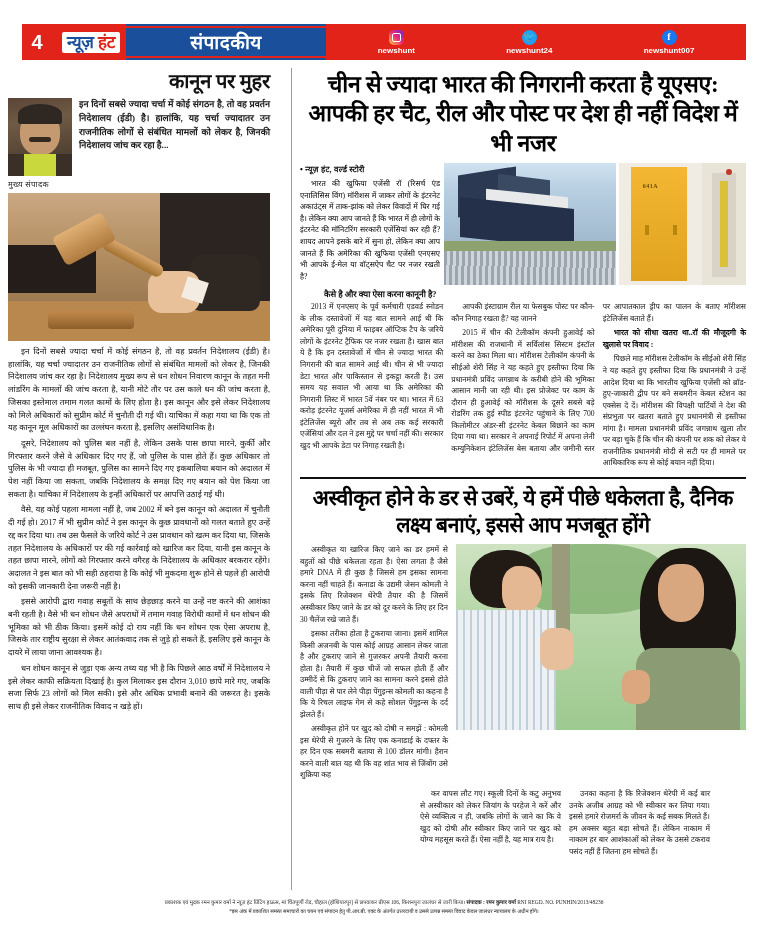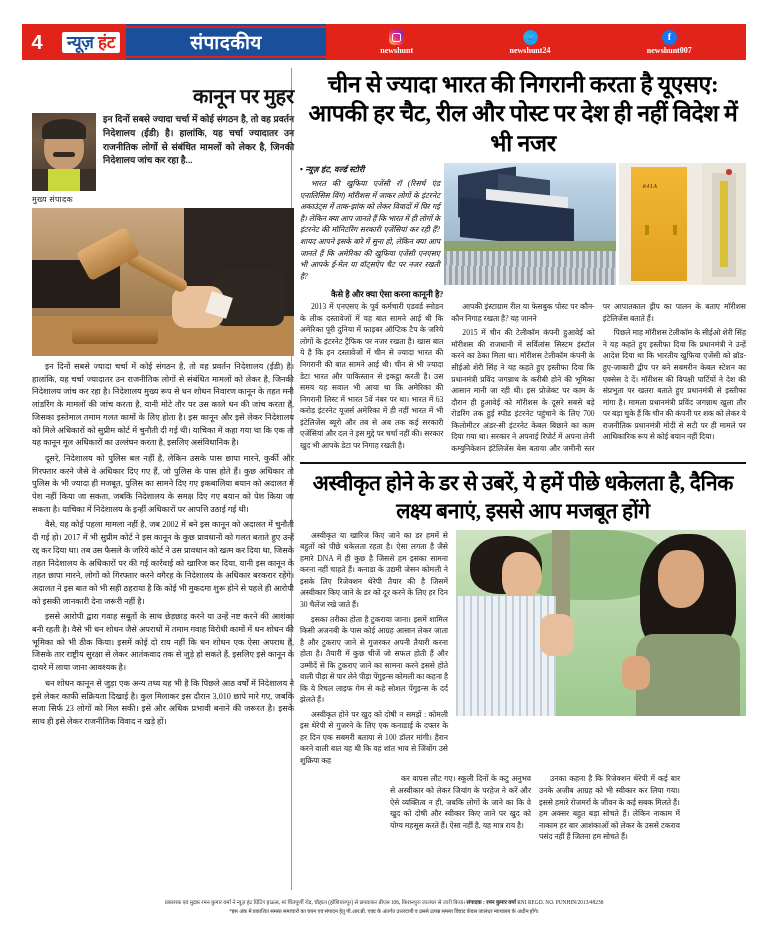--- a/index.html
+++ b/index.html
@@ -64,25 +64,25 @@
     justify-content:space-around;padding:0 6px;
   }
   .soc{display:flex;flex-direction:column;align-items:center;justify-content:center;gap:1px;}
   .soc-ic{width:15px;height:15px;border-radius:4px;display:flex;align-items:center;
     justify-content:center;font-family:"Liberation Sans",sans-serif;font-size:10px;
     font-weight:bold;color:#fff;line-height:1;}
   .soc-ig{background:linear-gradient(45deg,#f9ce34,#ee2a7b,#6228d7);border-radius:5px;}
   .soc-ig i{display:block;width:7px;height:7px;border:1.3px solid #fff;border-radius:2px;}
   .soc-tw{background:#1da1f2;border-radius:50%;}
   .soc-fb{background:#1877f2;border-radius:50%;font-family:"Liberation Serif",serif;}
-  .soc-lbl{color:#fff;font-family:Liberation Serif, serif;font-size:8px;font-weight:bold;}
+  .soc-lbl{color:#fff;font-family:Liberation Sans, sans-serif;font-size:8px;font-weight:bold;}
 
   
   .left-col{
-    position:absolute;left:32px;top:70px;width:262px;height:820px;margin-top:15px;
+    position:absolute;left:8px;top:70px;width:262px;height:820px;
   }
   .vdiv{
     position:absolute;left:291px;top:68px;width:1px;height:822px;background:#9a9a9a;
   }
   .right-col{
     position:absolute;left:300px;top:70px;width:446px;height:820px;
   }
 
   
   .ed-title{
@@ -164,42 +164,42 @@
   .hl{
     font-weight:bold;color:#000;letter-spacing:-0.3px;
   }
   .hl1{font-size:23px;line-height:1.28;margin:0 0 5px 0;text-align:center;}
   .byline{
     font-size:8px;font-weight:bold;color:#111;margin:0 0 4px 0;letter-spacing:0.2px;
   }
   .byline .dot{color:#000;}
   .hl-rule-thick{height:2px;background:#111;margin:8px 0 6px 0;}
 
-  .art1-wrap{display:flex;gap:4px;font-style:italic;}
+  .art1-wrap{display:flex;gap:4px;}
   .art1-col1{width:140px;}
   .art1-imgs{flex:1;display:flex;gap:3px;height:122px;}
   .nsa-img{flex:1.35;position:relative;overflow:hidden;background:linear-gradient(180deg,#cfe2f0 0%,#b8cfe2 22%,#8fa8bb 100%);}
   .nsa-img .roofA{position:absolute;left:14px;top:8px;width:58px;height:42px;background:#2b3a52;transform:skewY(-9deg);}
   .nsa-img .roofB{position:absolute;left:54px;top:14px;width:52px;height:34px;background:#3b4a63;transform:skewY(7deg);}
   .nsa-img .whiteblk{position:absolute;left:42px;top:30px;width:82px;height:16px;background:#e7e9ea;transform:skewY(6deg);}
   .nsa-img .bigblk{position:absolute;left:16px;top:40px;width:114px;height:40px;background:#24304a;transform:skewY(6deg);}
   .nsa-img .lot{position:absolute;left:0;bottom:0;width:100%;height:34px;
     background:repeating-linear-gradient(92deg,#9aa5ad 0 3px,#cfd5da 3px 6px);}
   .nsa-img .lot2{position:absolute;left:0;bottom:34px;width:100%;height:10px;background:#8ea26f;}
   .door-img{flex:1;position:relative;overflow:hidden;background:#f0ece4;}
   .door-img .door{position:absolute;left:12px;top:4px;width:56px;height:114px;background:linear-gradient(180deg,#f3b733,#e0a21f);}
   .door-img .dnum{position:absolute;left:24px;top:20px;font-size:6px;font-weight:bold;color:#6b4a10;letter-spacing:0.5px;}
   .door-img .dh1{position:absolute;left:26px;top:62px;width:4px;height:10px;background:#b8860b;}
   .door-img .dh2{position:absolute;left:54px;top:62px;width:4px;height:10px;background:#b8860b;}
   .door-img .wall{position:absolute;right:0;top:0;width:44px;height:122px;background:#e9e4d8;}
   .door-img .corr{position:absolute;right:10px;top:10px;width:24px;height:104px;background:#d8d3c6;}
   .door-img .ladder{position:absolute;right:18px;top:18px;width:8px;height:86px;background:#d9c23a;}
   .door-img .alarm{position:absolute;right:14px;top:6px;width:6px;height:6px;border-radius:50%;background:#c0392b;}
 
-  .cap-line{font-size:8.4px;font-weight:bold;color:#111;margin:3px 0 2px 11px;padding-left:20px;}
+  .cap-line{font-size:8.4px;font-weight:bold;color:#111;margin:3px 0 2px 4px;padding-left:20px;}
 
   .cols3{column-count:3;column-gap:8px;font-size:7.6px;line-height:1.52;
     text-align:justify;color:#111;}
   .cols3 p{margin:0 0 3px 0;text-indent:11px;}
   .cols2{column-count:2;column-gap:8px;font-size:7.6px;line-height:1.52;
     text-align:justify;color:#111;}
   .cols2 p{margin:0 0 3px 0;text-indent:11px;}
   .subhead{font-weight:bold;}
 
   .hl2{font-size:21px;line-height:1.3;margin:0 0 5px 0;text-align:center;}
@@ -338,20 +338,21 @@
           </div>
         </div>
       </div>
 
       <div class="cap-line">कैसे है और क्या ऐसा करना कानूनी है?</div>
 
       <div class="cols3">
         <p>2013 में एनएसए के पूर्व कर्मचारी एडवर्ड स्नोडन के लीक दस्तावेजों में यह बात सामने आई थी कि अमेरिका पूरी दुनिया में फाइबर ऑप्टिक टैप के जरिये लोगों के इंटरनेट ट्रैफिक पर नजर रखता है। खास बात ये है कि इन दस्तावेजों में चीन से ज्यादा भारत की निगरानी की बात सामने आई थी। चीन से भी ज्यादा डेटा भारत और पाकिस्तान से इकट्ठा करती है। उस समय यह सवाल भी आया था कि अमेरिका की निगरानी लिस्ट में भारत 5वें नंबर पर था। भारत में 63 करोड़ इंटरनेट यूजर्स अमेरिका में ही नहीं भारत में भी इंटेलिजेंस ब्यूरो और तब से अब तक कई सरकारी एजेंसियां और दल ने इस मुद्दे पर चर्चा नहीं की। सरकार खुद भी आपके डेटा पर निगाह रखती है।</p>
         <p>आपकी इंस्टाग्राम रील या फेसबुक पोस्ट पर कौन-कौन निगाह रखता है? यह जानने</p>
         <p>2015 में चीन की टेलीकॉम कंपनी हुआवेई को मॉरीशस की राजधानी में सर्विलांस सिस्टम इंस्टॉल करने का ठेका मिला था। मॉरीशस टेलीकॉम कंपनी के सीईओ शेरी सिंह ने यह कहते हुए इस्तीफा दिया कि प्रधानमंत्री प्रविंद जगन्नाथ के करीबी होने की भूमिका आसान मानी जा रही थी। इस प्रोजेक्ट पर काम के दौरान ही हुआवेई को मॉरीशस के दूसरे सबसे बड़े रोडरिंग तक हुई स्पीड इंटरनेट पहुंचाने के लिए 700 किलोमीटर अंडर-सी इंटरनेट केबल बिछाने का काम दिया गया था। सरकार ने अपनाई रिपोर्ट में अपना लेनी कम्युनिकेशन इंटेलिजेंस बेस बताया और जमीनी स्तर पर आपातकाल ड्रीप का पालन के बताए मॉरीशस इंटेलिजेंस बताते हैं।</p>
+        <p><span class="subhead">भारत को सीधा खतरा था..रॉ की मौजूदगी के खुलासे पर विवाद :</span></p>
         <p>पिछले माह मॉरीशस टेलीकॉम के सीईओ शेरी सिंह ने यह कहते हुए इस्तीफा दिया कि प्रधानमंत्री ने उन्हें आदेश दिया था कि भारतीय खुफिया एजेंसी को ब्रॉड-हुए-जाकारी द्वीप पर बने सबमरीन केबल स्टेशन का एक्सेस दे दें। मॉरीशस की विपक्षी पार्टियों ने देश की संप्रभुता पर खतरा बताते हुए प्रधानमंत्री से इस्तीफा मांगा है। मामला प्रधानमंत्री प्रविंद जगन्नाथ खुला तौर पर बड़ा चुके हैं कि चीन की कंपनी पर शक को लेकर ये राजनीतिक प्रधानमंत्री मोदी से सटी पर ही मामले पर आधिकारिक रूप से कोई बयान नहीं दिया।</p>
       </div>
     </div>
 
     <div class="hl-rule-thick"></div>
 
     <div>
       <h1 class="hl hl2">अस्वीकृत होने के डर से उबरें, ये हमें पीछे धकेलता है, दैनिक लक्ष्य बनाएं, इससे आप मजबूत होंगे</h1>
 
 
@@ -369,21 +370,21 @@
           <div class="boybody"></div>
             <div class="boystripe"></div>
             <div class="boyhand"></div>
           <div class="girlhair"></div>
             <div class="girlface"></div>
           <div class="girlbody"></div>
             <div class="girlhand"></div>
         </div>
       </div>
 
-      <div class="cols2" style="margin-top:4px;margin-left:90px;width:290px;">
+      <div class="cols2" style="margin-top:4px;margin-left:120px;width:290px;">
         <p>कर वापस लौट गए। स्कूली दिनों के कटु अनुभव से अस्वीकार को लेकर जियांग के परहेज ने करें और ऐसे व्यक्तित्व न ही, जबकि लोगों के जाने का कि वे खुद को दोषी और स्वीकार किए जाने पर खुद को योग्य महसूस करते हैं। ऐसा नहीं है, यह मात्र राय है।</p>
         <p>उनका कहना है कि रिजेक्शन थेरेपी में कई बार उनके अजीब आग्रह को भी स्वीकार कर लिया गया। इससे हमारे रोजमर्रा के जीवन के कई सबक मिलते हैं। हम अक्सर बहुत बड़ा सोचते हैं। लेकिन नाकाम में नाकाम हर बार आशंकाओं को लेकर के उससे टकराव पसंद नहीं हैं जितना हम सोचते हैं।</p>
       </div>
     </div>
 
   </div>
 
   <div class="footer">
     <div>
       <span>प्रकाशक एवं मुद्रक रमन कुमार वर्मा ने न्यूज़ हंट प्रिंटिंग हाऊस, मां चिंतपूर्णी रोड, चौहाल (होशियारपुर) से छपवाकर बीएस 106, किशनपुरा जालंधर से जारी किया।</span>

